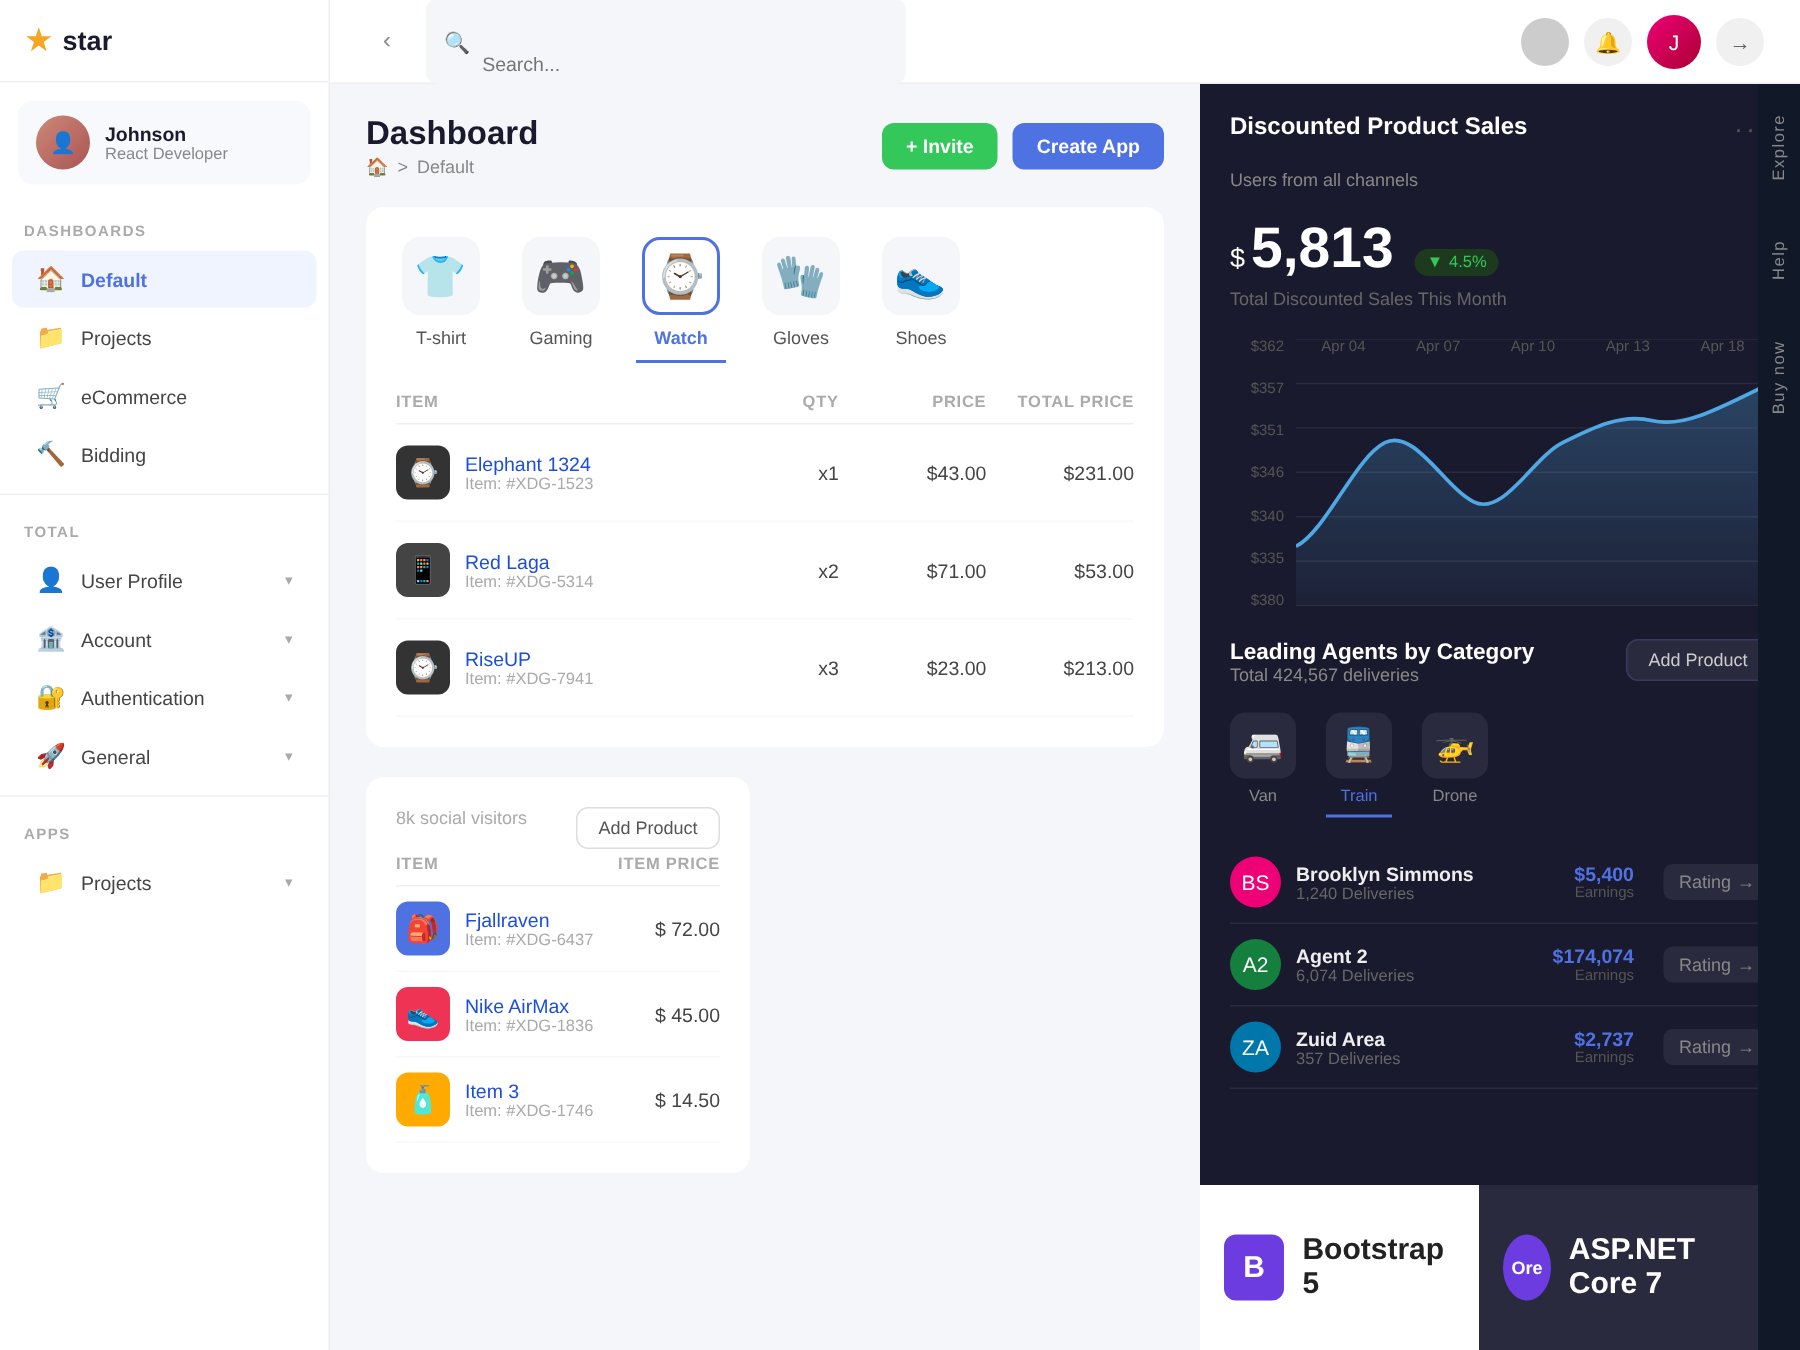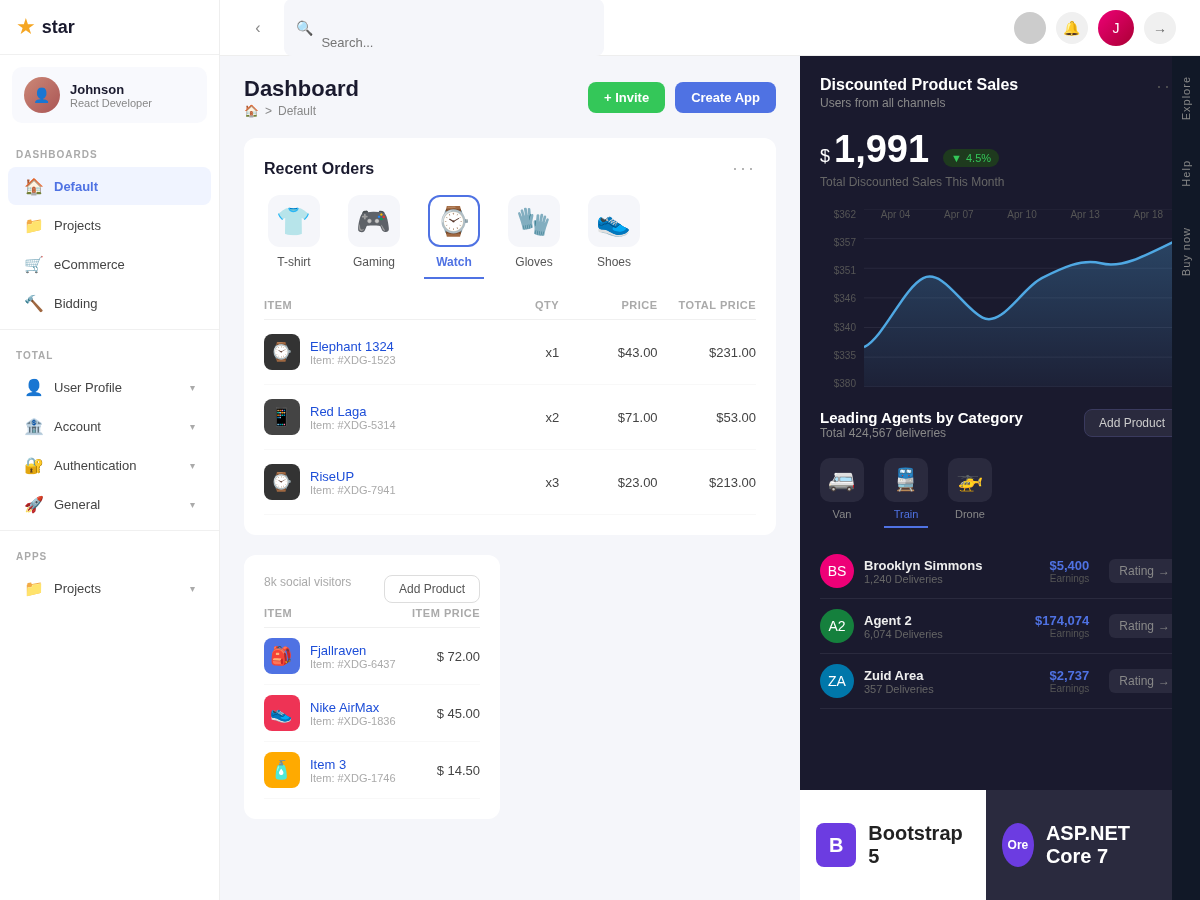--- a/index.html
+++ b/index.html
@@ -75,21 +75,21 @@
     
     .two-col { display: grid; grid-template-columns: 1fr 1fr; gap: 20px; }
     .pop-header { display: flex; justify-content: space-between; align-items: flex-start; margin-bottom: 4px; }
     .pop-subtitle { font-size: 12px; color: #aaa; margin-bottom: 14px; }
     .btn-add { background: #fff; border: 1px solid #ddd; border-radius: 8px; padding: 6px 14px; font-size: 12px; color: #555; cursor: pointer; font-weight: 500; }
     .btn-add-dark { background: #2a2a3e; border: 1px solid #3a3a5e; border-radius: 8px; padding: 6px 14px; font-size: 12px; color: #ccc; cursor: pointer; font-weight: 500; }
     .prod-table-header { display: grid; grid-template-columns: 2fr 1fr; font-size: 11px; color: #aaa; font-weight: 600; letter-spacing: 0.5px; padding-bottom: 8px; border-bottom: 1px solid #f0f0f0; text-transform: uppercase; }
     .prod-table-row { display: grid; grid-template-columns: 2fr 1fr; padding: 10px 0; border-bottom: 1px solid #f8f8f8; align-items: center; }
 
     
-    .disc-title { font-size: 16px; font-weight: 700; color: #fff; margin-bottom: 2px; }
+    .disc-title { font-size: 16px; font-weight: 700; color: #fff; margin-bottom: 19px; }
     .disc-subtitle { font-size: 12px; color: #888; margin-bottom: 16px; }
     .disc-card-menu { color: #555; cursor: pointer; font-size: 18px; letter-spacing: 2px; }
     .disc-amount { font-size: 38px; font-weight: 800; color: #fff; }
     .disc-badge { background: #1e3a1e; color: #34c759; font-size: 11px; padding: 3px 8px; border-radius: 20px; display: inline-flex; align-items: center; gap: 4px; margin-left: 10px; }
     .disc-label { font-size: 12px; color: #666; margin-top: 4px; margin-bottom: 20px; }
 
     
     .chart-area { position: relative; height: 180px; }
     .chart-labels { position: absolute; left: 0; top: 0; display: flex; flex-direction: column; justify-content: space-between; height: 100%; padding: 0; }
     .chart-y-label { font-size: 10px; color: #555; text-align: right; width: 36px; }
@@ -232,24 +232,20 @@
             <span>Default</span>
           </div>
         </div>
         <div class="header-actions">
           <button class="btn-invite">+ Invite</button>
           <button class="btn-create">Create App</button>
         </div>
       </div>
 
       <div class="card">
-        <div class="card-header">
-          <div class="card-title">Recent Orders</div>
-          <div class="card-menu">···</div>
-        </div>
 
         <div class="category-tabs">
           <div class="cat-tab">
             <div class="cat-icon">👕</div>
             <span class="cat-label">T-shirt</span>
           </div>
           <div class="cat-tab">
             <div class="cat-icon">🎮</div>
             <span class="cat-label">Gaming</span>
           </div>
@@ -367,21 +363,21 @@
       <div style="display:flex;justify-content:space-between;align-items:flex-start;margin-bottom:2px;">
         <div>
           <div class="disc-title">Discounted Product Sales</div>
           <div class="disc-subtitle">Users from all channels</div>
         </div>
         <div class="disc-card-menu">···</div>
       </div>
 
       <div style="display:flex;align-items:baseline;gap:4px;margin-bottom:2px;">
         <span style="font-size:18px;color:#fff;vertical-align:super;">$</span>
-        <span class="disc-amount">1,991</span>
+        <span class="disc-amount">5,813</span>
         <span class="disc-badge">
           <span>▼</span>
           <span>4.5%</span>
         </span>
       </div>
       <div class="disc-label">Total Discounted Sales This Month</div>
 
       <div class="chart-area">
         <div class="chart-labels">
           <span class="chart-y-label">$362</span>

